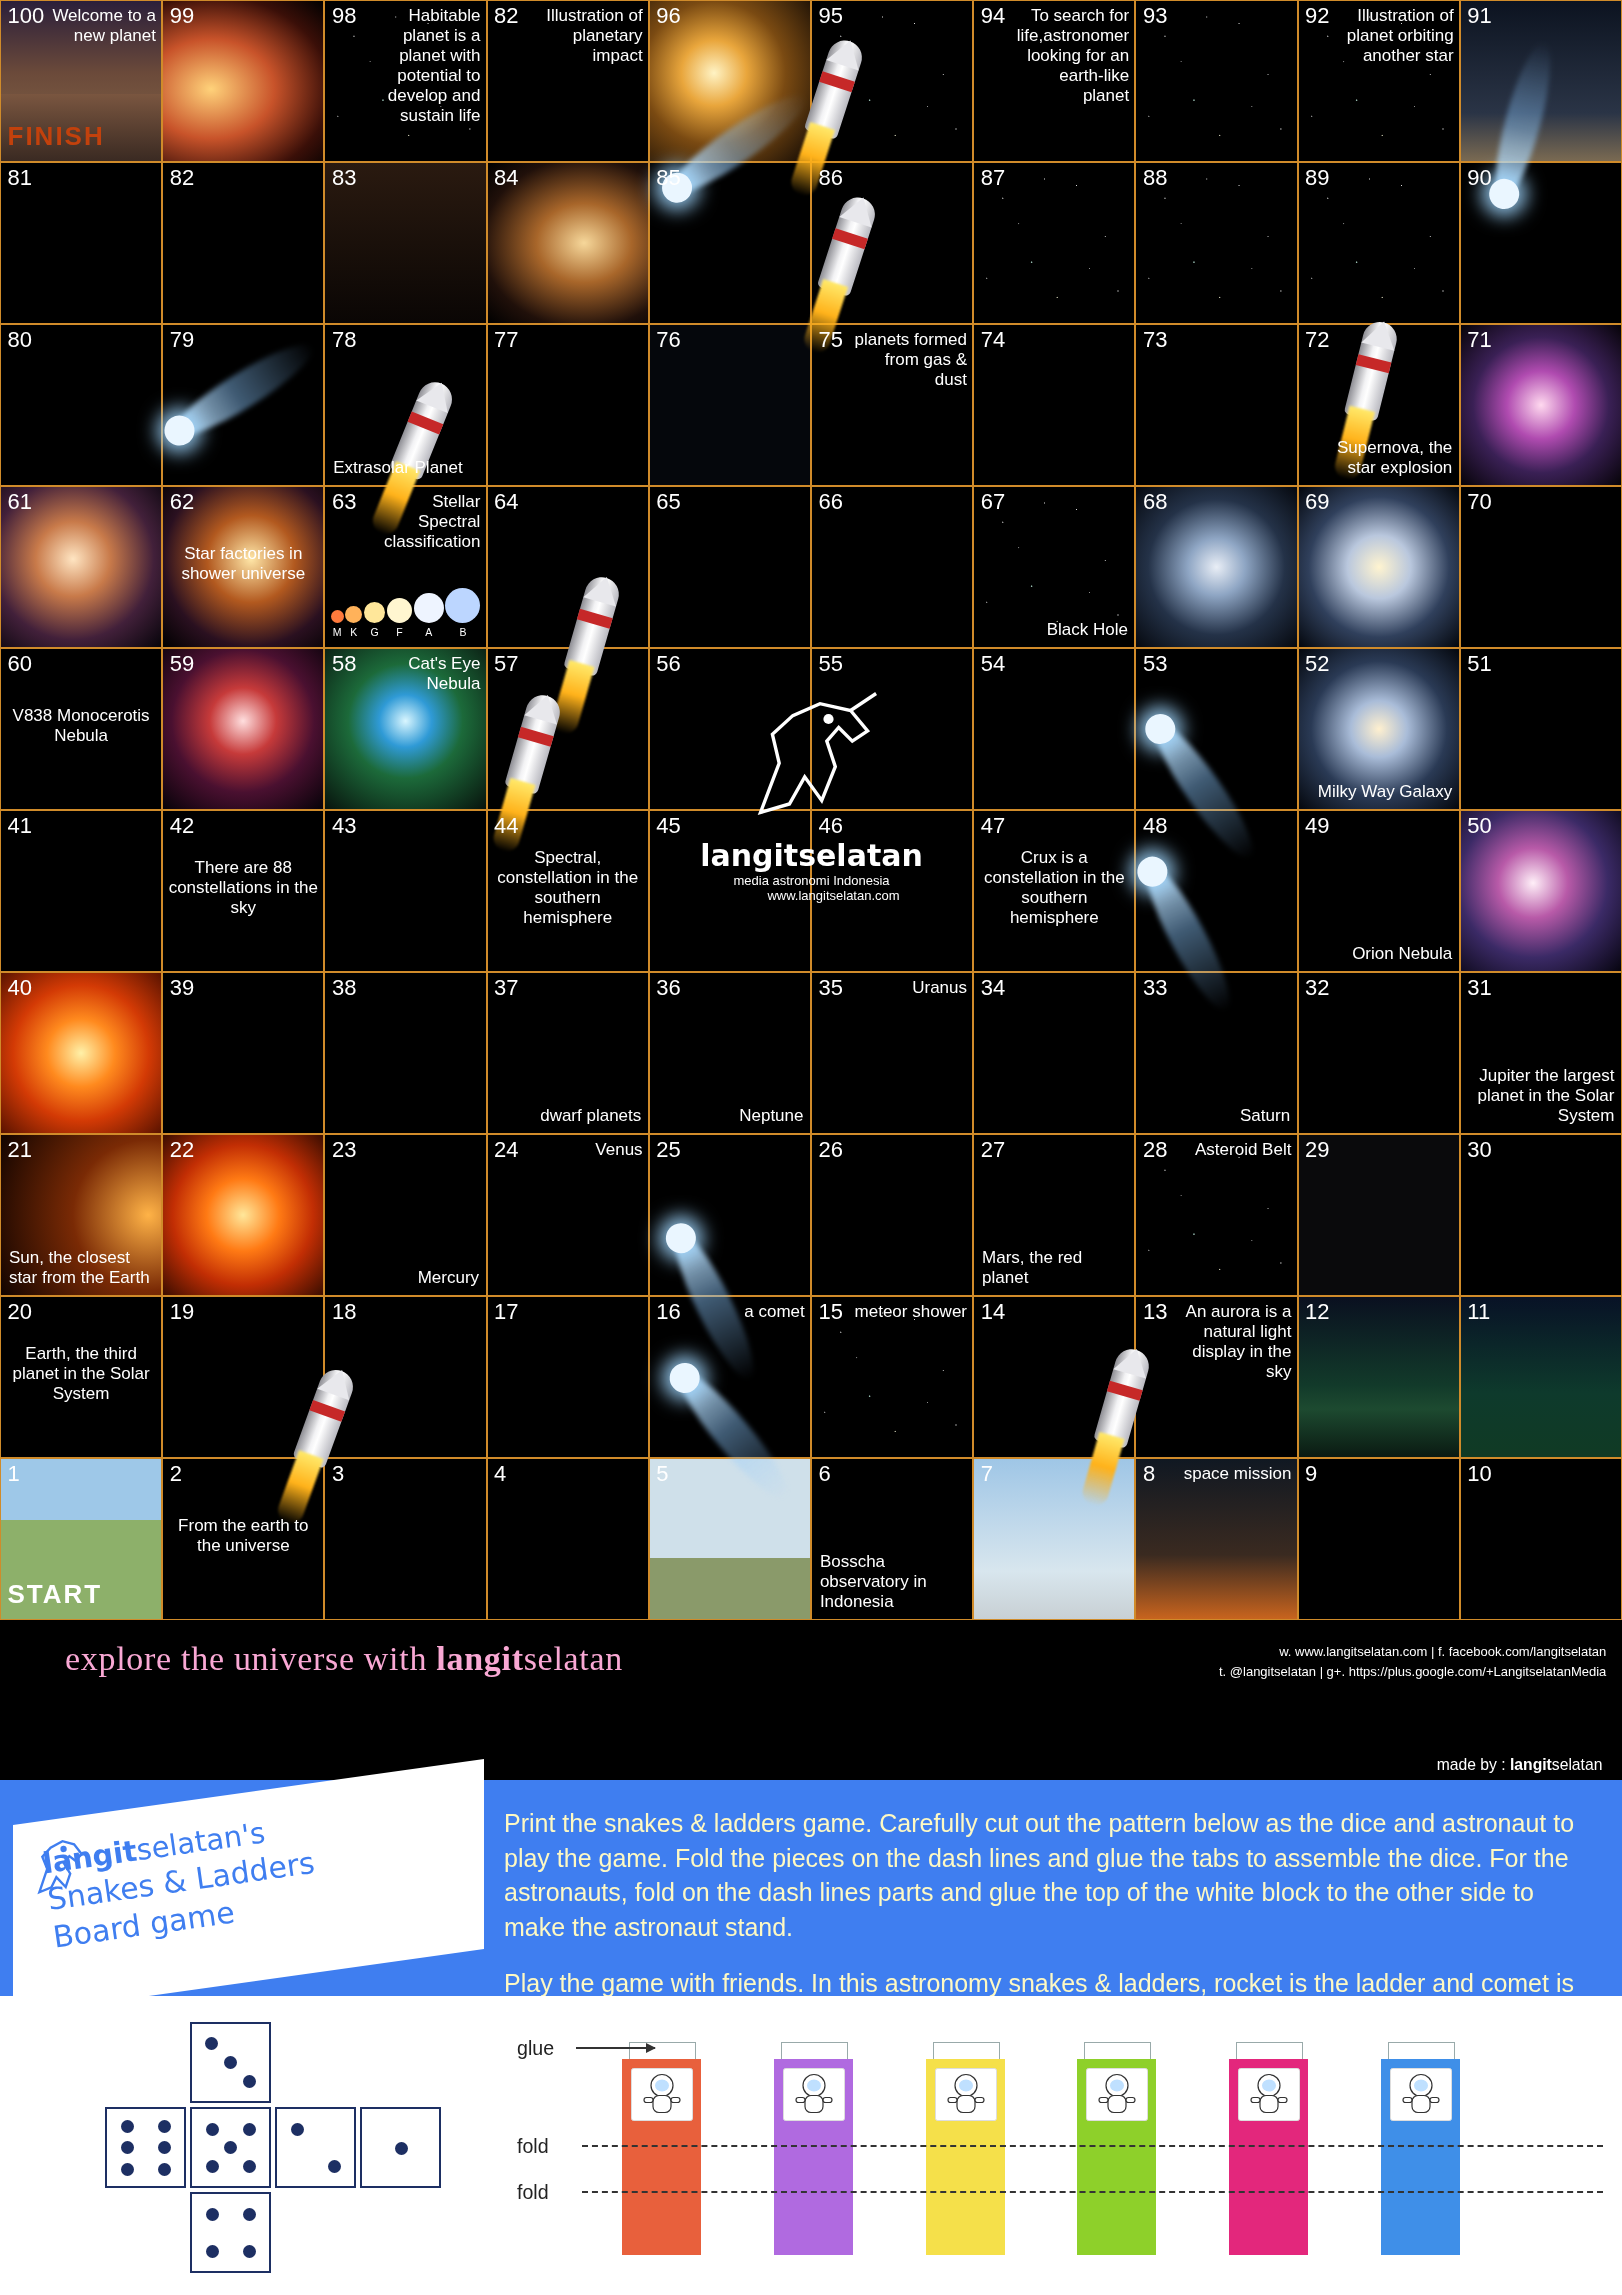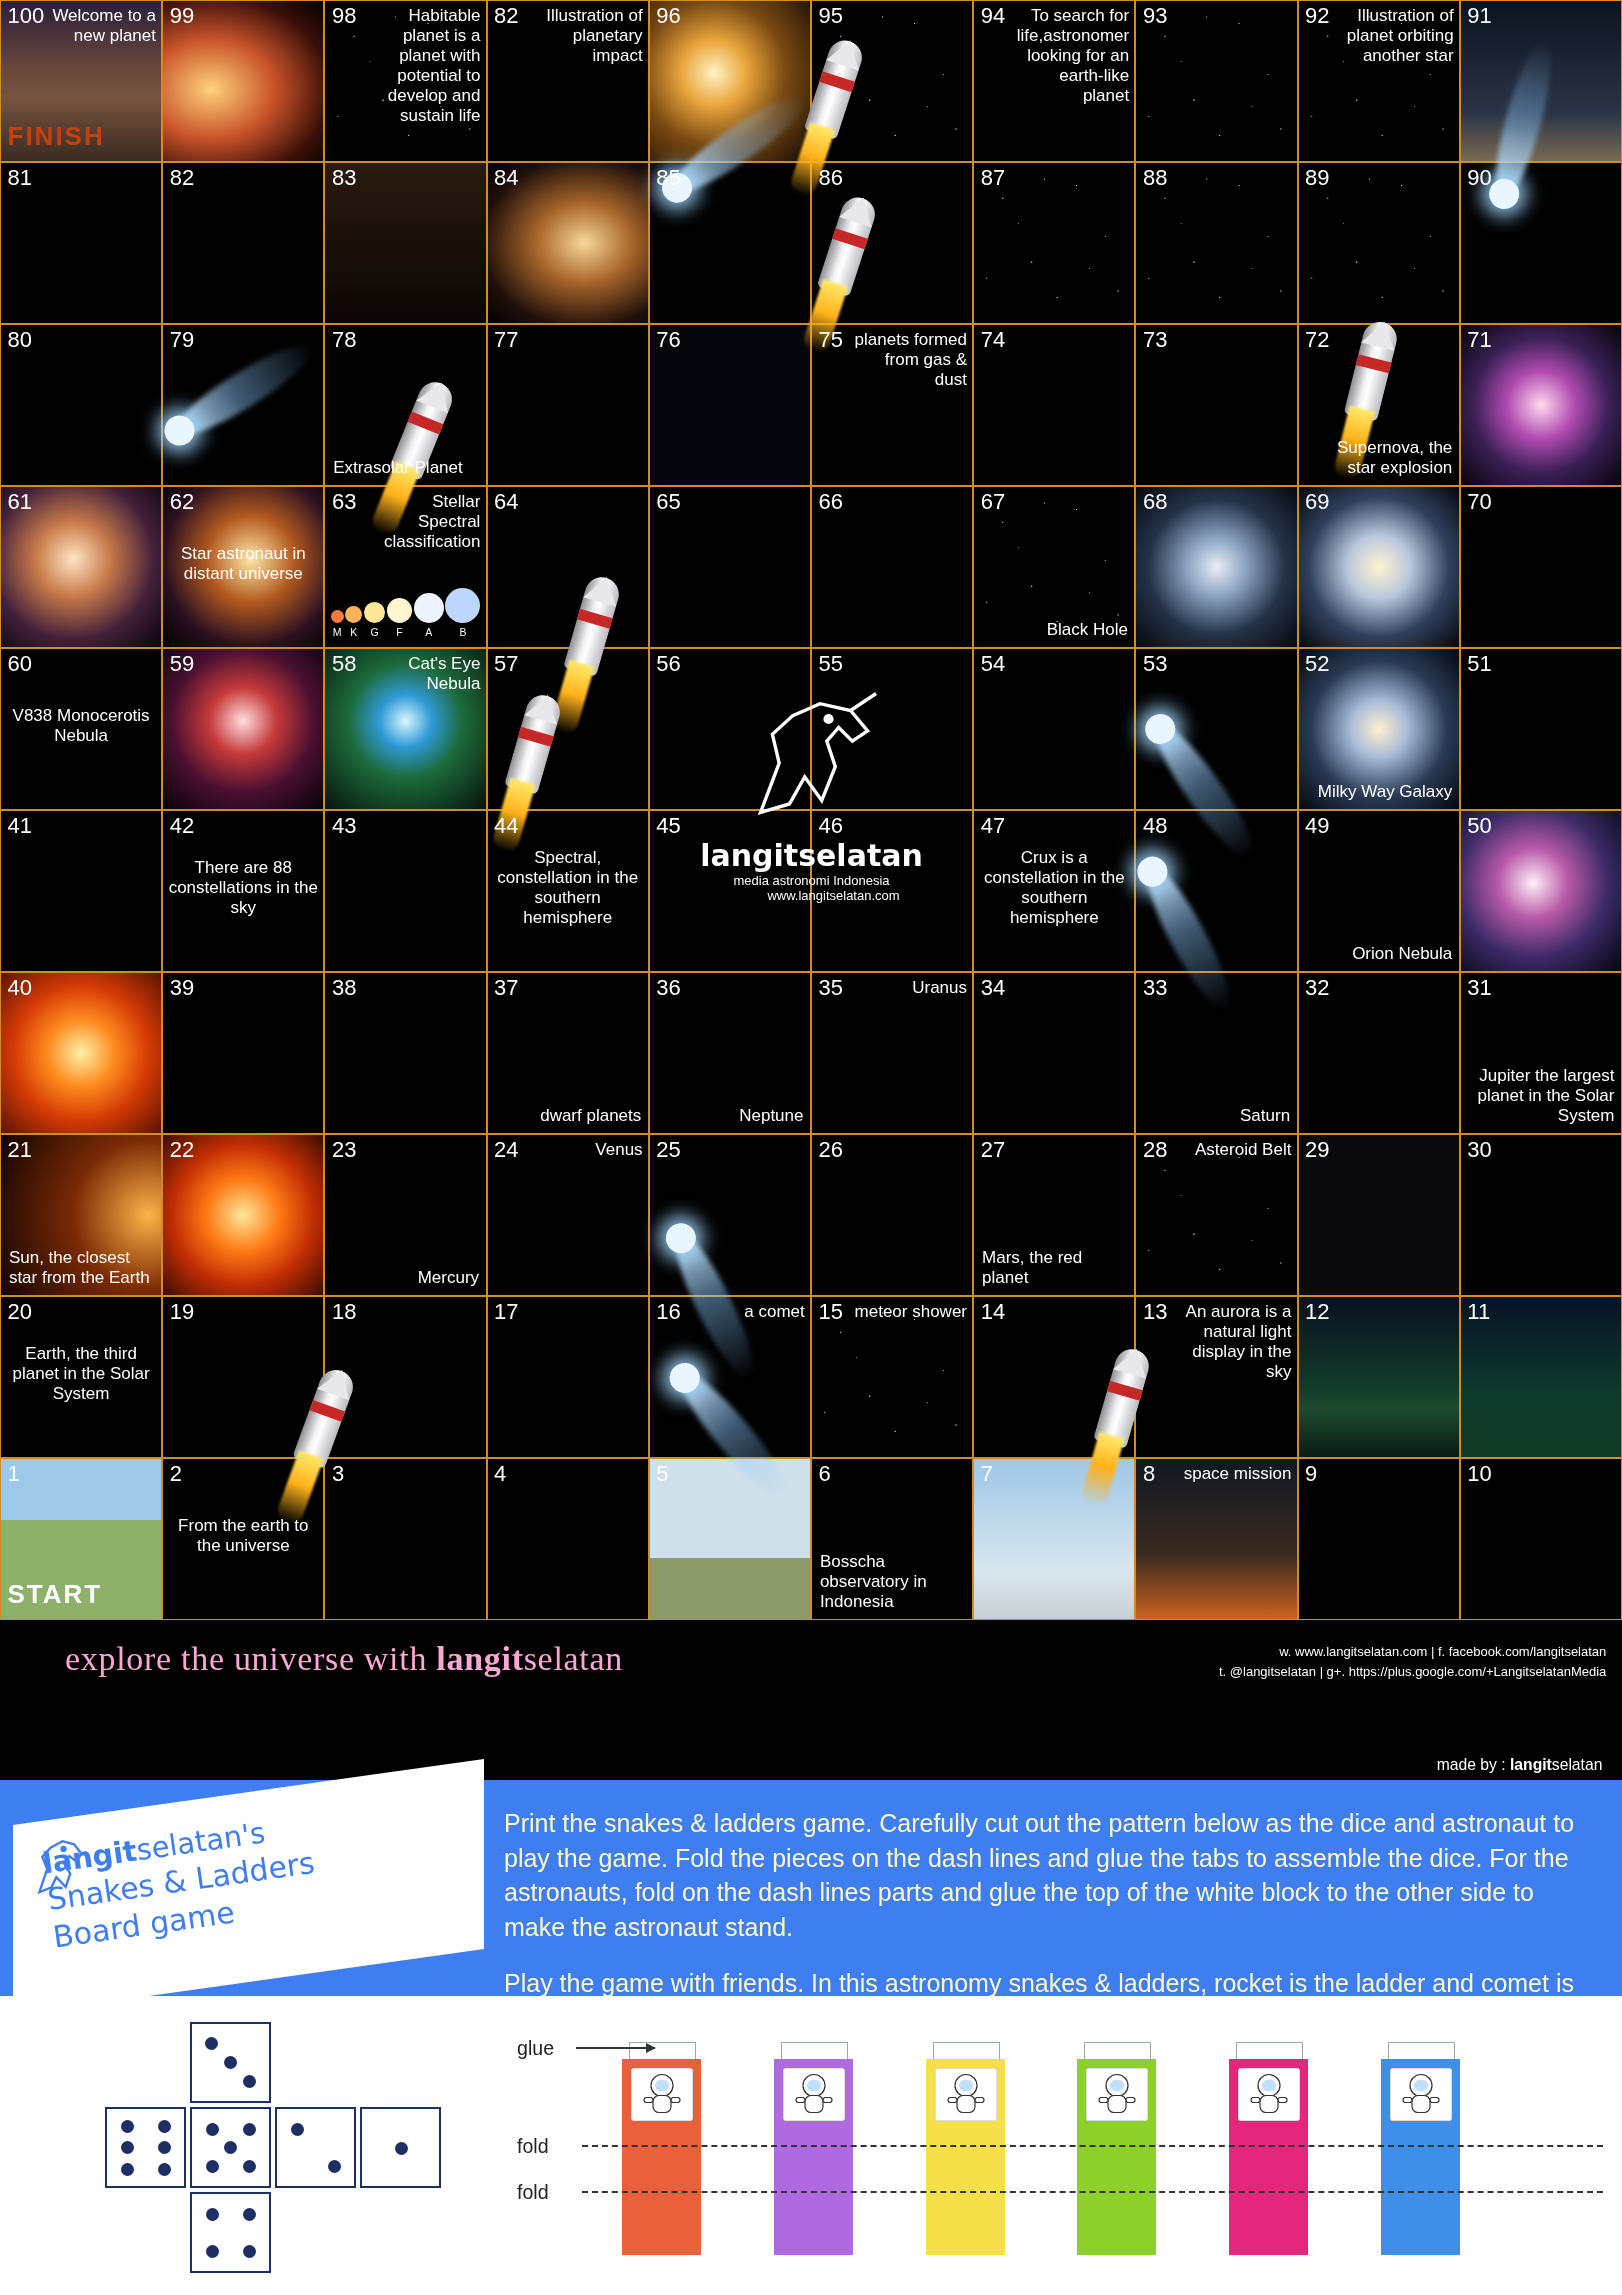--- a/index.html
+++ b/index.html
@@ -223,21 +223,21 @@
         <div class="art" style="background:radial-gradient(circle at 50% 50%,#ffd9ef,#b04bb0 30%,#3a2055 60%,#060308);"></div>
         <div class="num">71</div>
       </div>
       <div class="cell">
         <div class="art" style="background:radial-gradient(ellipse at 45% 45%,#ffe5c2,#c87a4a 30%,#42203a 65%,#06040a);"></div>
         <div class="num">61</div>
       </div>
       <div class="cell">
         <div class="art" style="background:radial-gradient(circle at 55% 45%,#ffe7a8,#b2591f 35%,#2a1020 70%,#000);"></div>
         <div class="num">62</div>
-        <div class="cap cc">Star astronaut in distant universe</div>
+        <div class="cap cc">Star factories in shower universe</div>
       </div>
       <div class="cell">
         <div class="art" style="background:#000;"></div>
         <div class="num">63</div>
         <div class="cap tr">Stellar Spectral classification</div>
         <div style="position: absolute; left: 5.2px; right: 5.2px; bottom: 9.2px; z-index: 6; display: flex; justify-content: space-between; align-items: flex-end;">
           <div style="text-align: center; color: rgb(255, 255, 255); font-size: 10.5px; font-family: &quot;Liberation Sans&quot;, sans-serif;"><div style="width:13px;height:13px;border-radius:50%;background:#ff7a3c;margin:0 auto 2.6px;"></div>M</div>
           <div style="text-align: center; color: rgb(255, 255, 255); font-size: 10.5px; font-family: &quot;Liberation Sans&quot;, sans-serif;"><div style="width:17px;height:17px;border-radius:50%;background:#ffb25a;margin:0 auto 2.6px;"></div>K</div>
           <div style="text-align: center; color: rgb(255, 255, 255); font-size: 10.5px; font-family: &quot;Liberation Sans&quot;, sans-serif;"><div style="width:21px;height:21px;border-radius:50%;background:#ffe79a;margin:0 auto 2.6px;"></div>G</div>
           <div style="text-align: center; color: rgb(255, 255, 255); font-size: 10.5px; font-family: &quot;Liberation Sans&quot;, sans-serif;"><div style="width:25px;height:25px;border-radius:50%;background:#fff6d0;margin:0 auto 2.6px;"></div>F</div>

